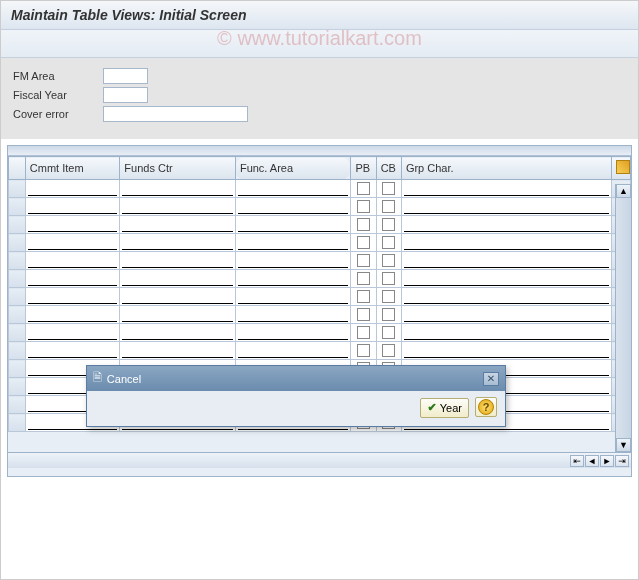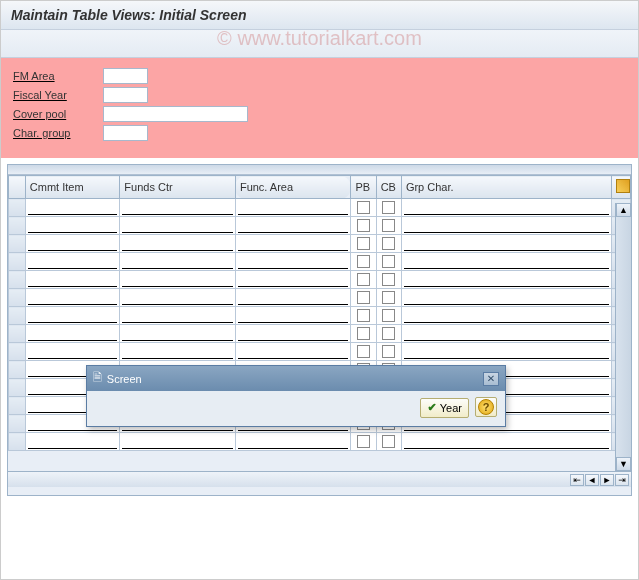--- a/index.html
+++ b/index.html
@@ -34,22 +34,21 @@
     left: 50%;
     transform: translateX(-50%);
     font-size: 20px;
     color: rgba(200,100,100,0.35);
     font-weight: normal;
     pointer-events: none;
     z-index: 5;
   }
   .form-area {
     padding: 10px 12px 14px 12px;
-    background: #fca5a5;
-    text-decoration: underline;
+    background: #e5e5e5;
   }
   .form-row {
     display: flex;
     align-items: center;
     margin-bottom: 3px;
   }
   .form-label {
     width: 90px;
     color: #333;
   }
@@ -281,26 +280,22 @@
 <div class="form-area">
   <div class="form-row">
     <span class="form-label">FM Area</span>
     <input class="form-input w-small" value="" style="">
   </div>
   <div class="form-row">
     <span class="form-label">Fiscal Year</span>
     <input class="form-input w-small" value="" style="">
   </div>
   <div class="form-row">
-    <span class="form-label">Cover pool</span>
+    <span class="form-label">Cover error</span>
     <input class="form-input w-large" value="" style="">
-  </div>
-  <div class="form-row">
-    <span class="form-label">Char. group</span>
-    <input class="form-input w-small" value="" style="">
   </div>
 </div>
 
 <div class="table-container">
   <div class="table-top-strip"></div>
   <div class="table-scroll">
     <table class="data-table">
       <thead>
         <tr>
           <th class="col-rowsel"></th>
@@ -524,21 +519,21 @@
     <div class="seg">◄</div>
     <div class="seg">►</div>
     <div class="seg">⇥</div>
   </div>
 </div>
 
 <div class="dialog-mask">
   <div class="dialog">
     <div class="dialog-title">
       <span class="t-icon">🗎</span>
-      <span>Screen</span>
+      <span>Cancel</span>
       <span class="spacer"></span>
       <span class="dialog-close">✕</span>
     </div>
     <div class="dialog-buttons">
       <span class="sap-btn">
         <span class="check-ic">✔</span>
         <span>Year</span>
       </span>
       <span class="sap-btn" style="padding:1px 2px;">
         <span class="help-ic">?</span>

